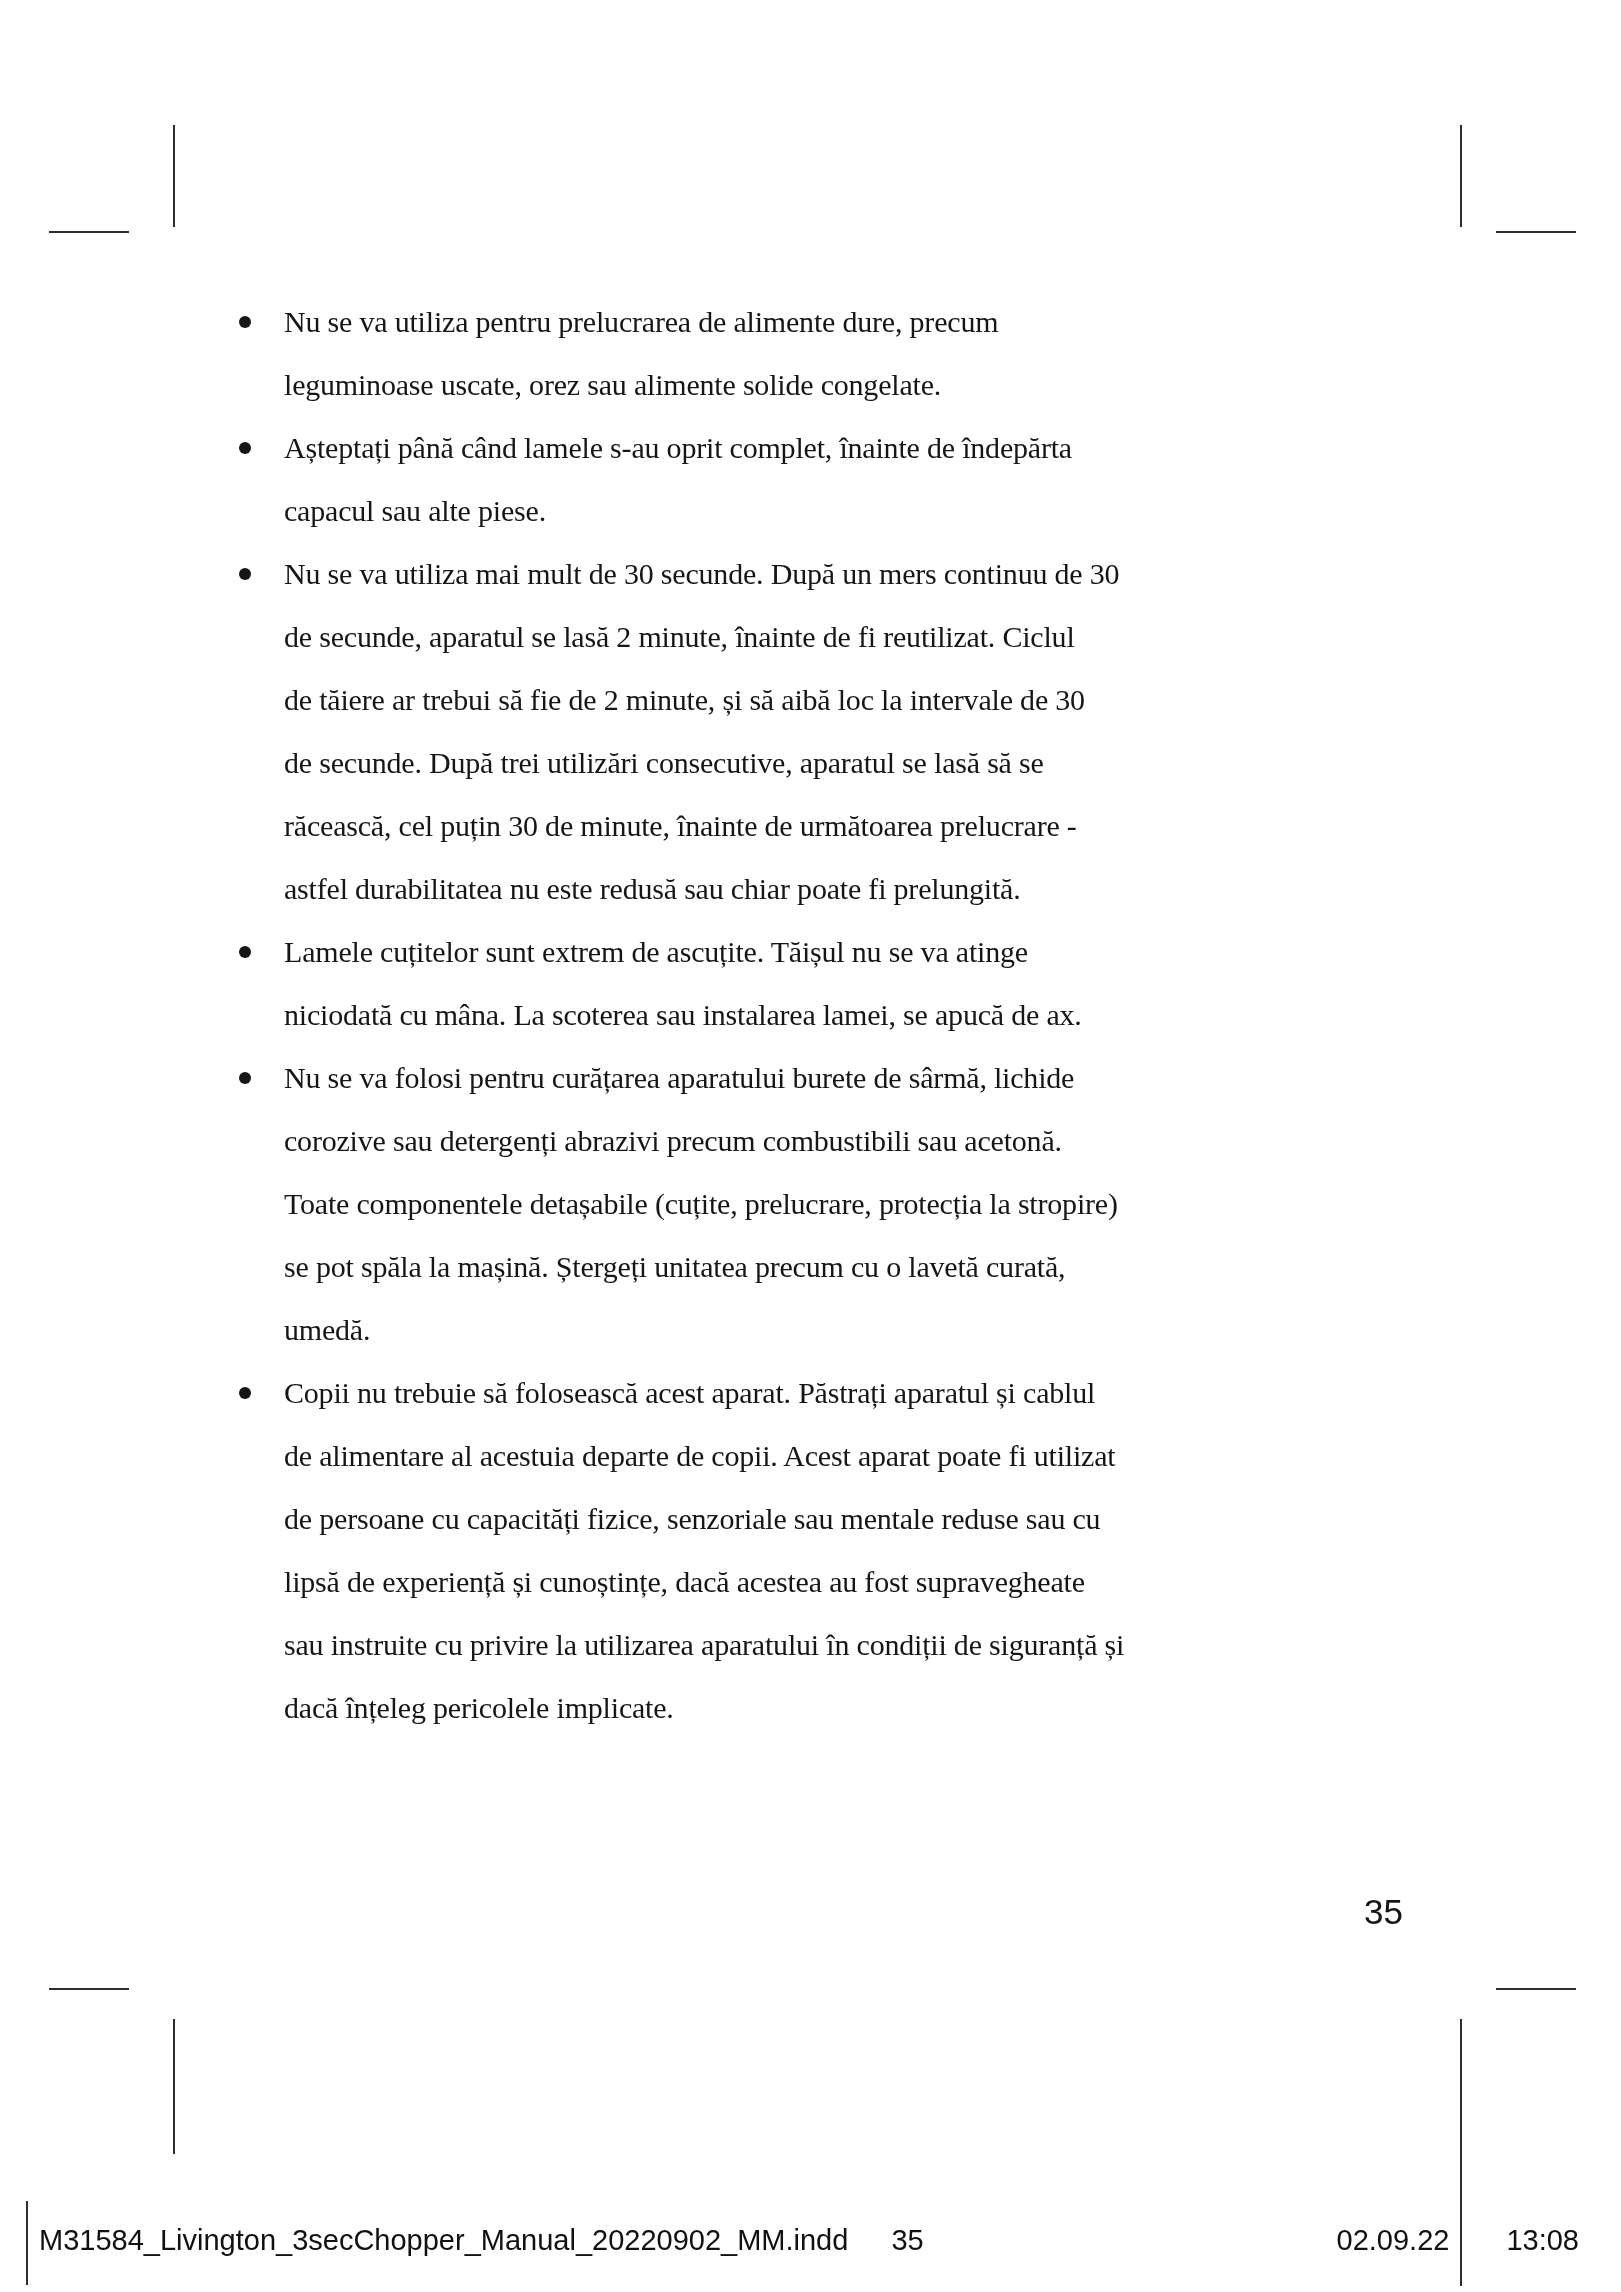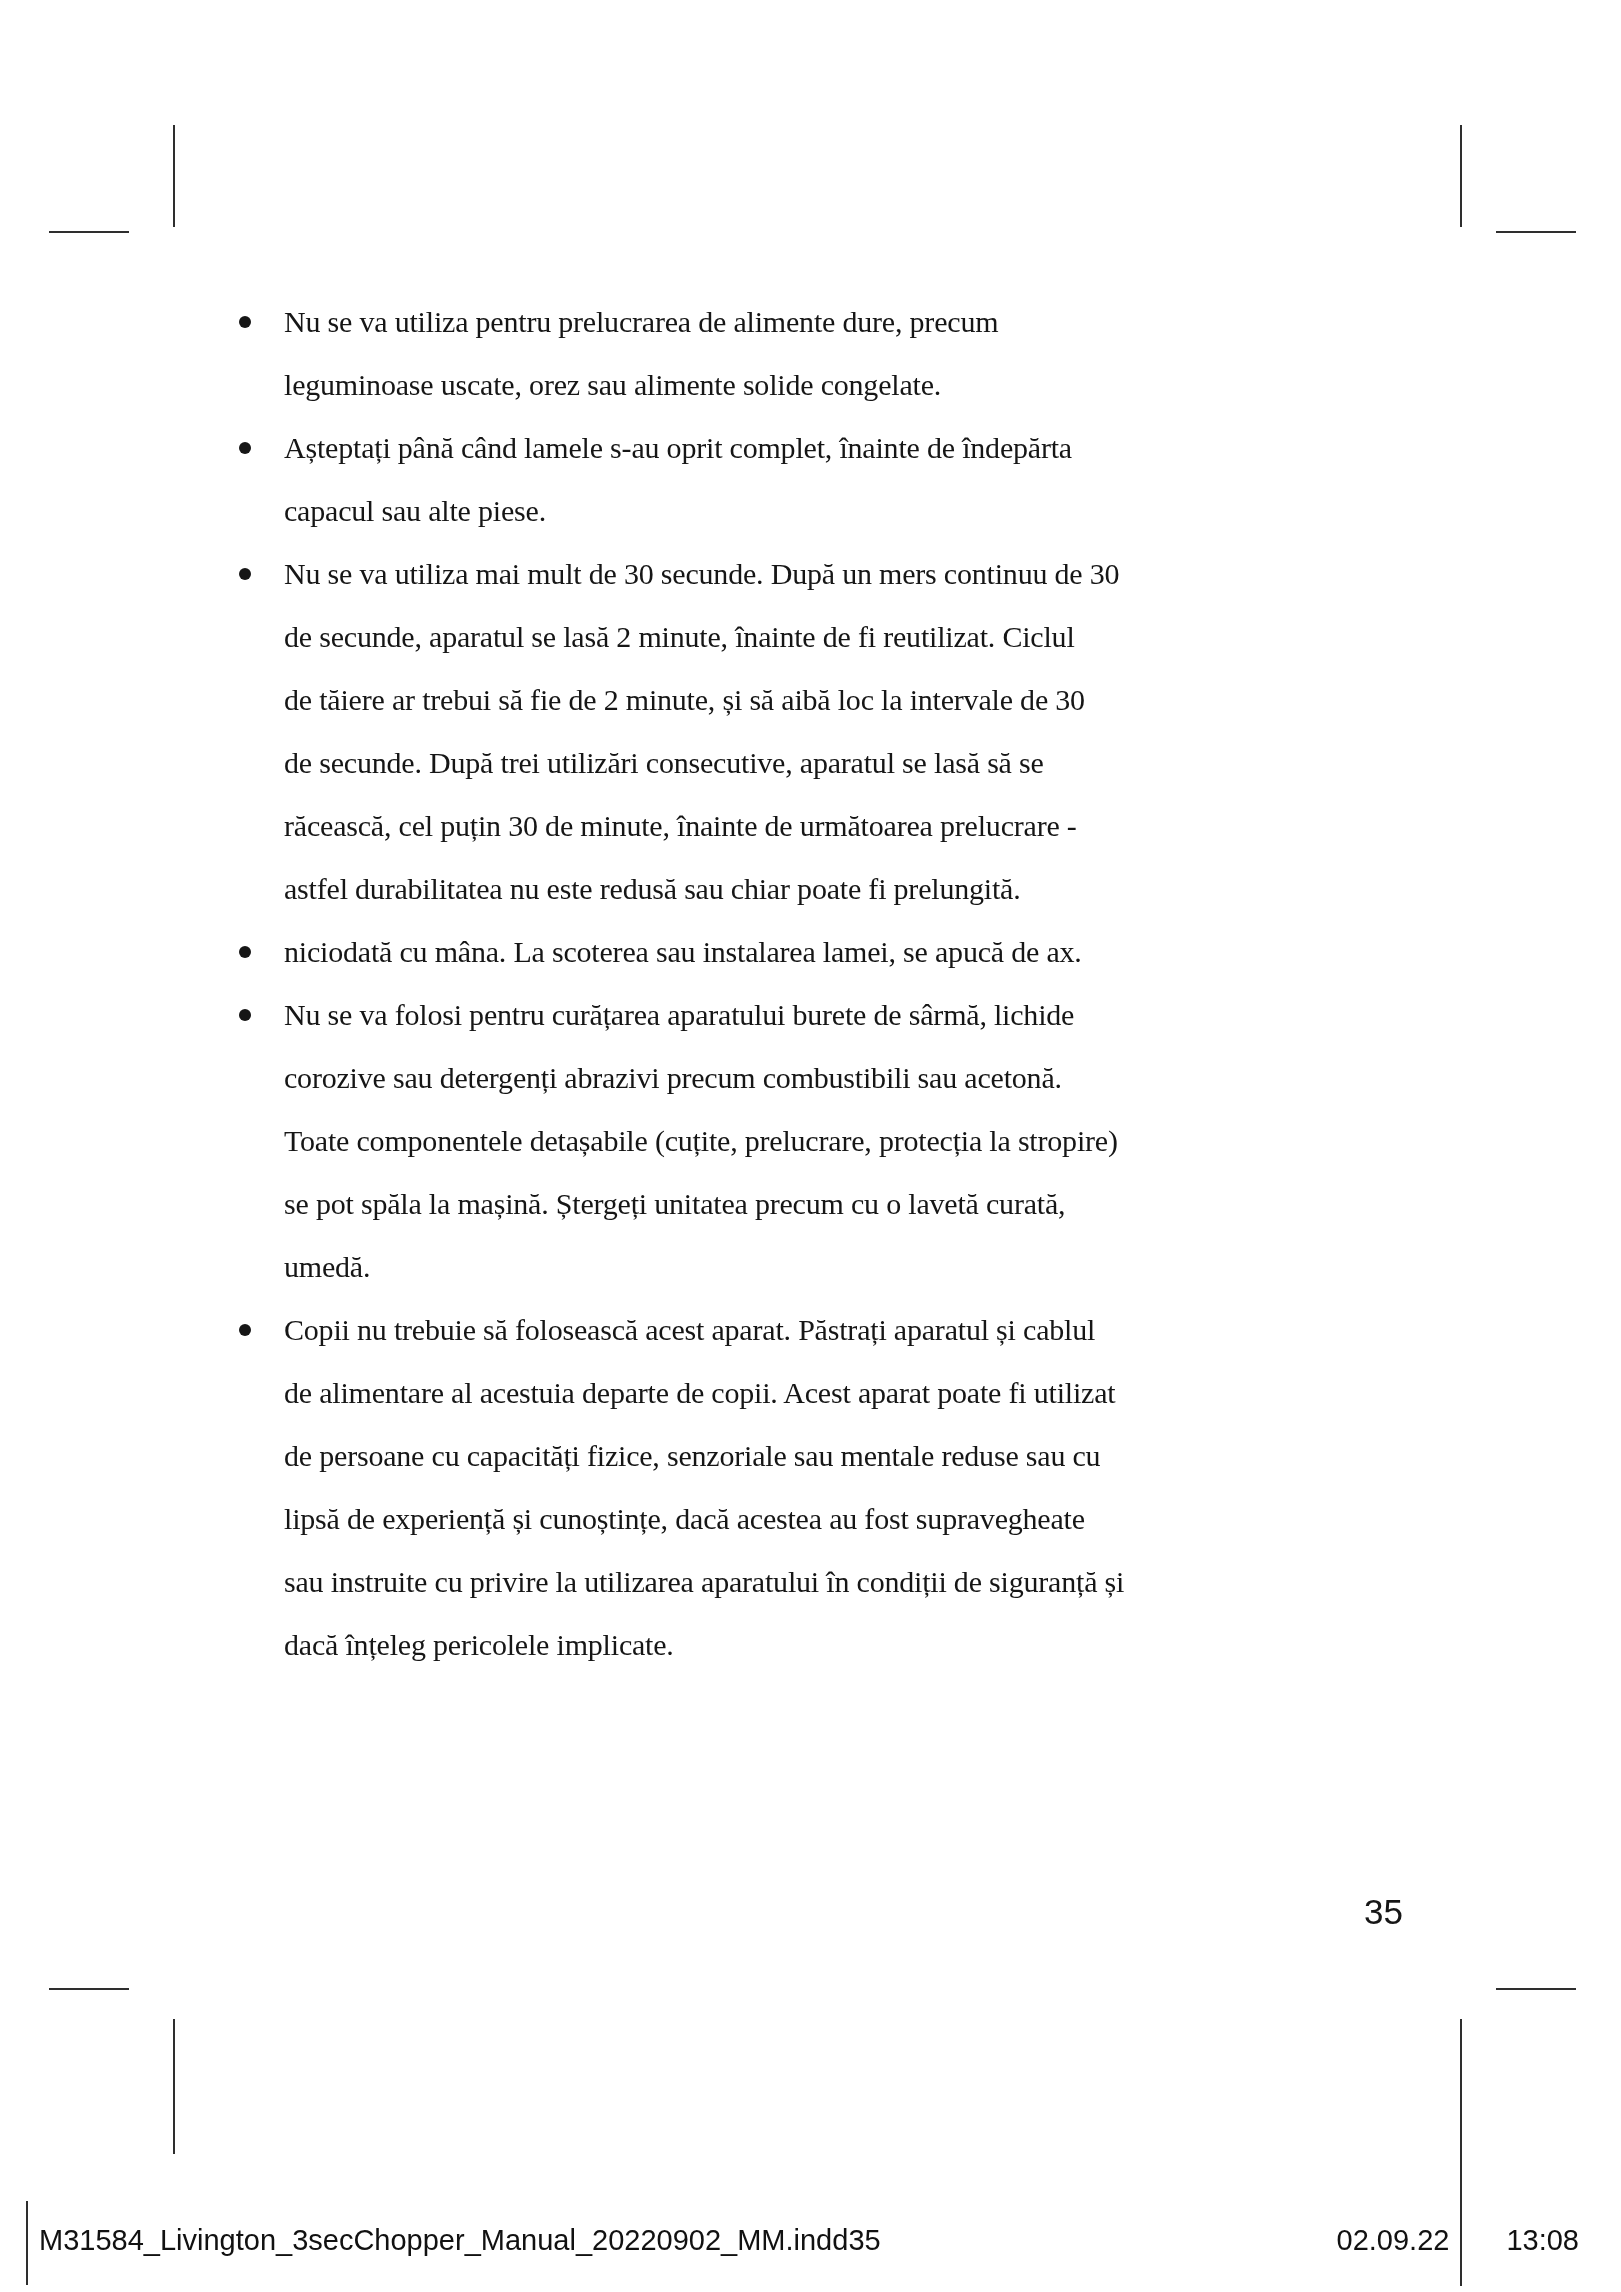--- a/index.html
+++ b/index.html
@@ -72,20 +72,21 @@
     width: 1621px;
     height: 43px;
     font-size: 29px;
     line-height: 43px;
     color: #111111;
   }
   .footer-left {
     position: absolute;
     left: 39px;
     display: flex;
+    gap: 43px;
     white-space: nowrap;
   }
   .footer-right {
     position: absolute;
     right: 42px;
     display: flex;
     gap: 57px;
     white-space: nowrap;
   }
 </style>
@@ -120,20 +121,21 @@
       <li class="bullet-item">
         <div class="text-line">Nu se va utiliza mai mult de 30 secunde. După un mers continuu de 30</div>
         <div class="text-line">de secunde, aparatul se lasă 2 minute, înainte de fi reutilizat. Ciclul</div>
         <div class="text-line">de tăiere ar trebui să fie de 2 minute, și să aibă loc la intervale de 30</div>
         <div class="text-line">de secunde. După trei utilizări consecutive, aparatul se lasă să se</div>
         <div class="text-line">răcească, cel puțin 30 de minute, înainte de următoarea prelucrare -</div>
         <div class="text-line">astfel durabilitatea nu este redusă sau chiar poate fi prelungită.</div>
       </li>
 
       <li class="bullet-item">
+        <div class="text-line">Lamele cuțitelor sunt extrem de ascuțite. Tăișul nu se va atinge</div>
         <div class="text-line">niciodată cu mâna. La scoterea sau instalarea lamei, se apucă de ax.</div>
       </li>
 
       <li class="bullet-item">
         <div class="text-line">Nu se va folosi pentru curățarea aparatului burete de sârmă, lichide</div>
         <div class="text-line">corozive sau detergenți abrazivi precum combustibili sau acetonă.</div>
         <div class="text-line">Toate componentele detașabile (cuțite, prelucrare, protecția la stropire)</div>
         <div class="text-line">se pot spăla la mașină. Ștergeți unitatea precum cu o lavetă curată,</div>
         <div class="text-line">umedă.</div>
       </li>

